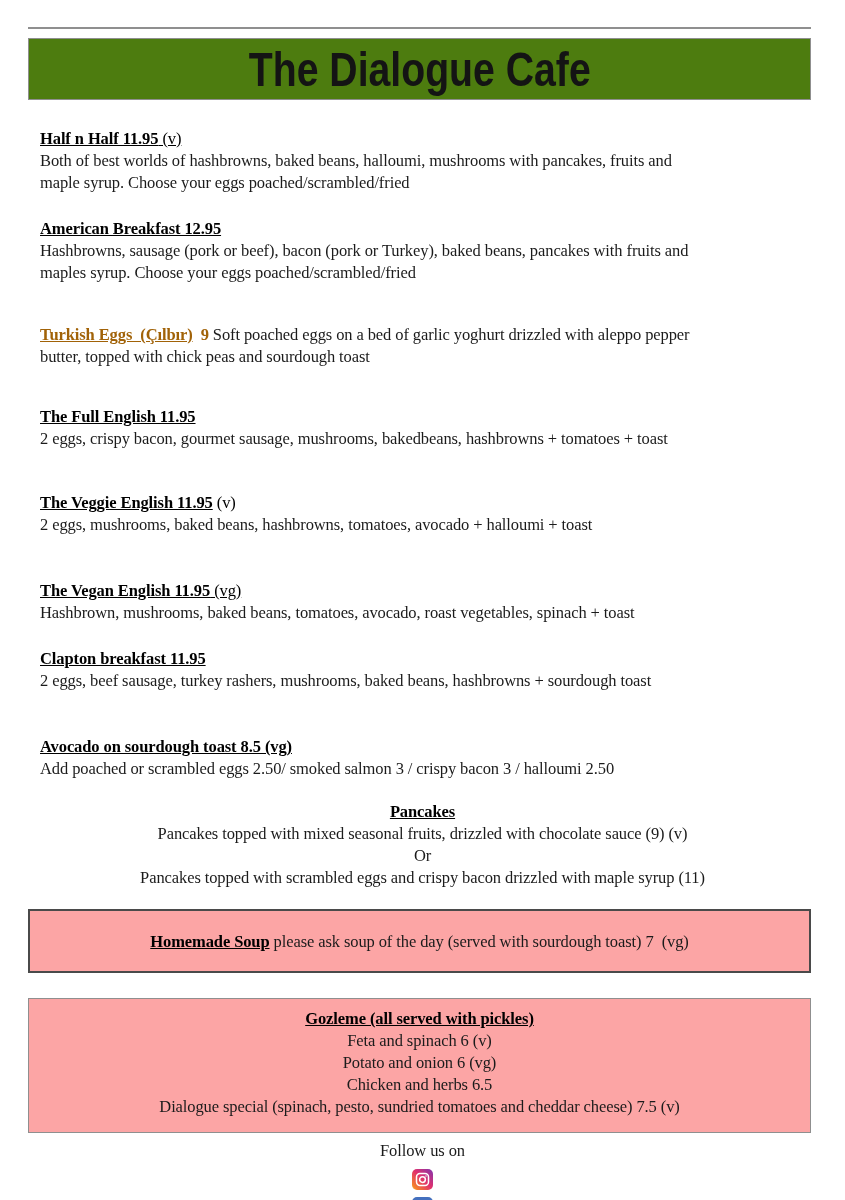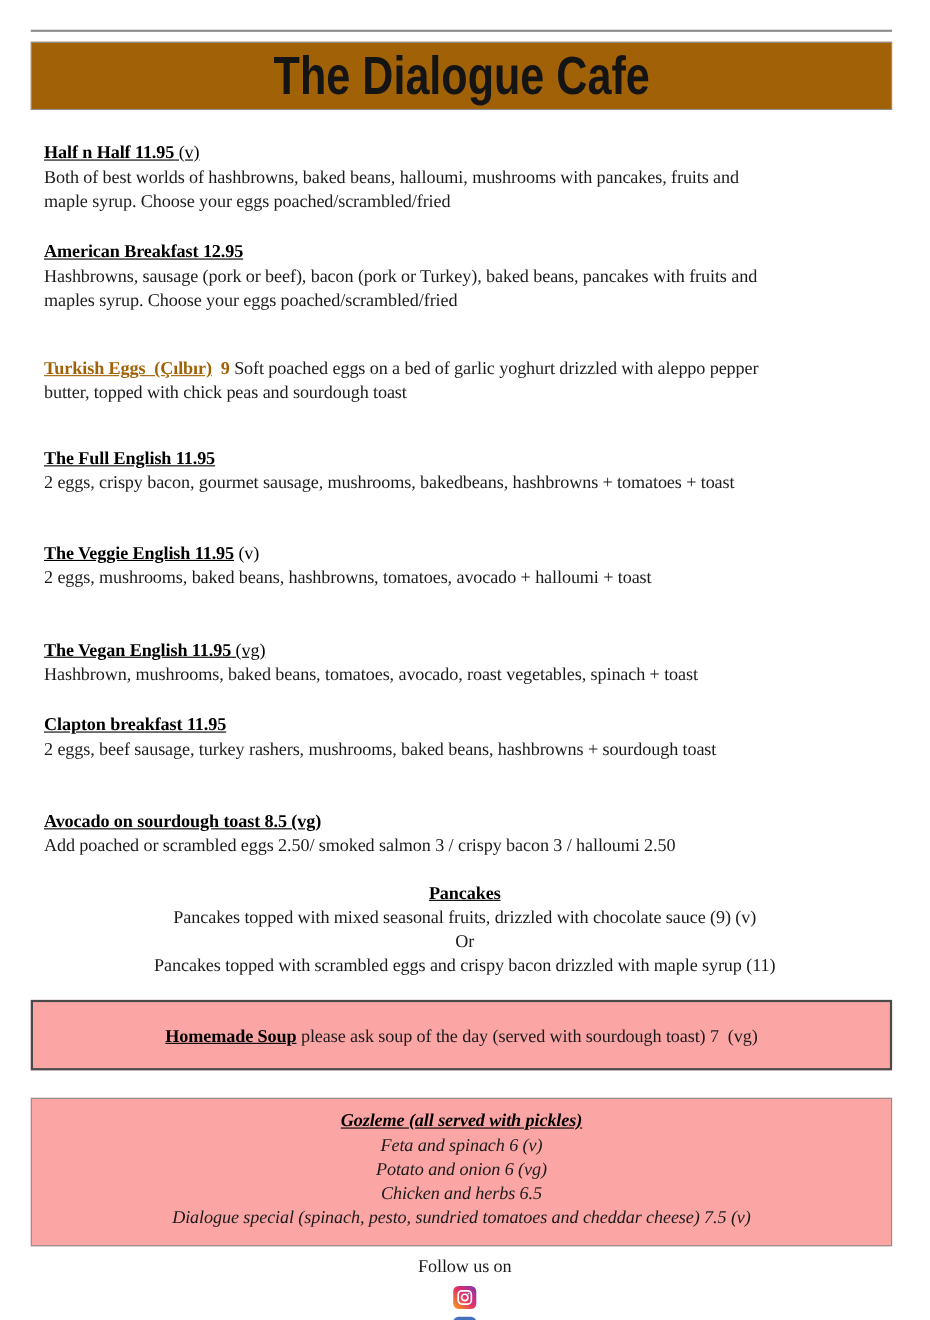--- a/index.html
+++ b/index.html
@@ -14,21 +14,21 @@
   .top-rule {
     margin: 27px 0 0 28px;
     width: 783px; height: 2px;
     background: #8f8f8f;
   }
   .title-box {
     margin: 9px 0 0 28px;
     width: 783px; height: 62px;
     border: 1px solid #8f8f8f;
     display: flex; align-items: center; justify-content: center;
-    background: #a16207;
+    background: #4d7c0f;
   }
   .title-box h1 {
     font-family: "Liberation Sans", "DejaVu Sans", sans-serif;
     font-size: 49px; font-weight: 600; color: #141414;
     transform: scaleX(0.80);
     white-space: nowrap; letter-spacing: 0;
   }
   .menu { margin: 28px 40px 0 40px; }
   .item .heading { font-weight: bold; color: #000; white-space: pre-wrap; }
   .u { text-decoration: underline; }
@@ -52,21 +52,20 @@
   .soup-box {
     border: 2px solid #4a4a4a;
     padding: 20px 10px 18px 10px;
     margin-top: 20px;
     white-space: pre-wrap;
   }
   .gozleme-box {
     border: 1px solid #8f8f8f;
     padding: 9px 10px 14px 10px;
     margin-top: 25px;
-    font-style: italic;
   }
   .footer {
     margin-top: 7px;
     display: flex; align-items: center; justify-content: center;
     gap: 7px;
     flex-direction: column;
   }
   .icon {
     width: 21px; height: 21px; border-radius: 5px;
     display: inline-flex; align-items: center; justify-content: center;

